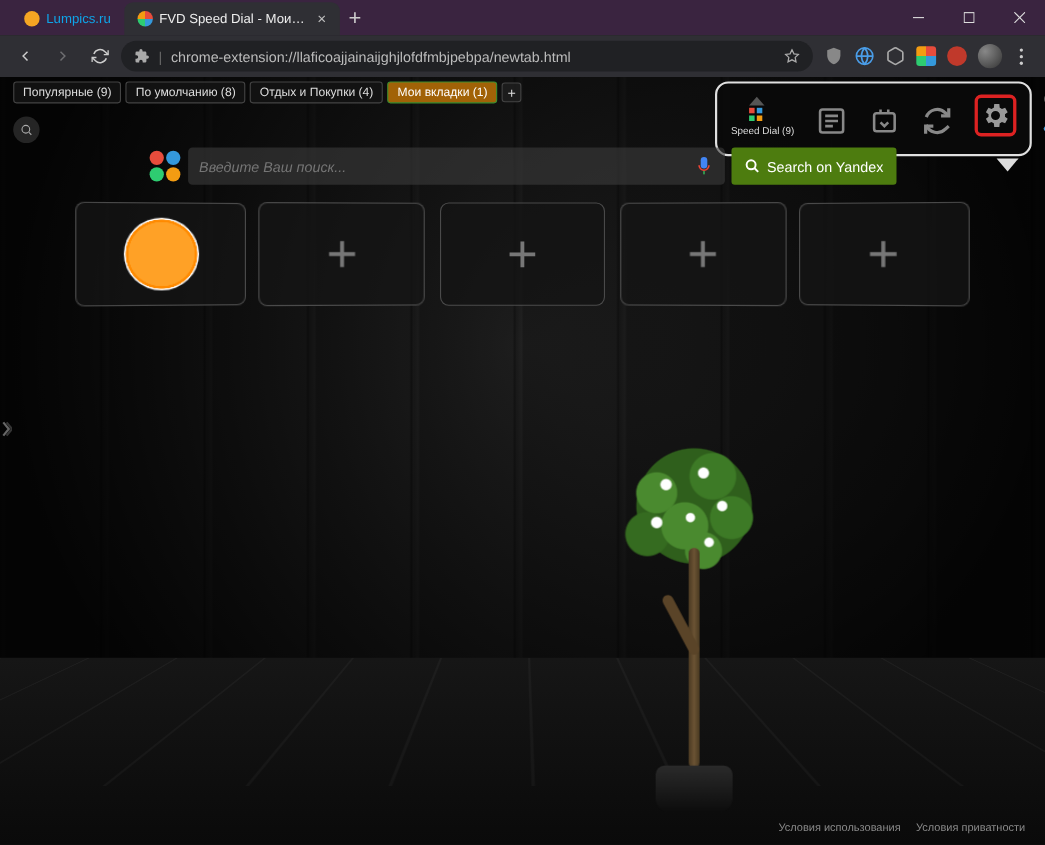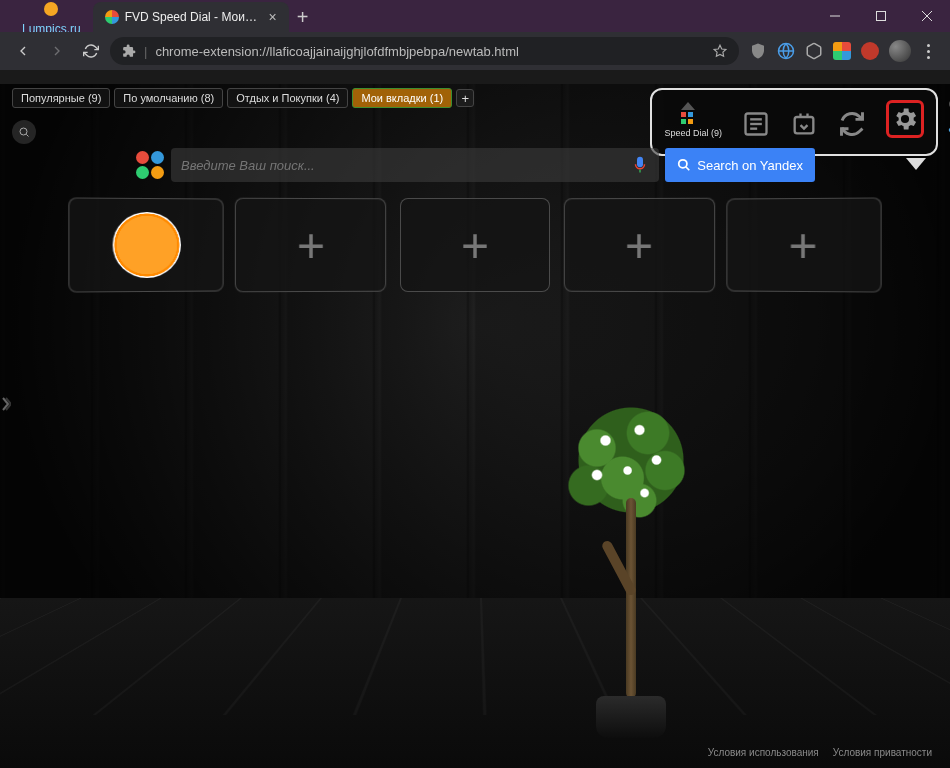--- a/index.html
+++ b/index.html
@@ -2,21 +2,21 @@
 <html><head>
 <meta charset="utf-8">
 <style>
   * { margin:0; padding:0; box-sizing:border-box; font-family:"Segoe UI",Arial,sans-serif; }
   body { width:950px; height:768px; background:#1a1a1a; overflow:hidden; position:relative; }
   
   
   .titlebar { height:32px; background:#3a2440; display:flex; align-items:flex-end; padding-left:10px; }
   .tabs-row { display:flex; align-items:center; flex:1; }
   .chrome-tab { height:30px; display:flex; align-items:center; padding:0 12px; border-radius:8px 8px 0 0; font-size:12px; color:#e8e8e8; gap:6px; max-width:196px; position:relative; }
-  .chrome-tab.inactive { background:transparent; color:#7dd3fc;flex-direction:column; }
+  .chrome-tab.inactive { background:transparent; color:#0ea5e9; }
   .chrome-tab.active { background:#2f2f34; color:#eee; }
   .tab-favicon { width:14px; height:14px; border-radius:50%; flex-shrink:0; }
   .tab-title { white-space:nowrap; overflow:hidden; text-overflow:ellipsis; font-size:12px; }
   .tab-close { color:#bbb; font-size:14px; margin-left:4px; }
   .new-tab-plus { width:28px; color:#ccc; font-size:20px; text-align:center; }
   .win-controls { display:flex; margin-left:auto; }
   .win-btn { width:46px; height:32px; display:flex; align-items:center; justify-content:center; color:#ddd; }
   .win-btn svg { width:10px; height:10px; }
   
   
@@ -25,21 +25,21 @@
   .nav-btn svg { width:16px; height:16px; }
   .omnibox { flex:1; height:28px; background:#202124; border-radius:14px; display:flex; align-items:center; padding:0 12px; gap:8px; color:#bbb; font-size:13px; }
   .omnibox-text { white-space:nowrap; overflow:hidden; text-overflow:ellipsis; flex:1; }
   .ext-icons { display:flex; align-items:center; gap:10px; padding:0 6px; }
   .ext-icon { width:18px; height:18px; display:flex; align-items:center; justify-content:center; }
   .avatar { width:22px; height:22px; border-radius:50%; background:radial-gradient(circle at 30% 30%,#888,#333); }
   .menu-dots { display:flex; flex-direction:column; gap:3px; padding:0 6px; }
   .menu-dots span { width:3px; height:3px; background:#ccc; border-radius:50%; }
 
   
-  .page { position:absolute; top:70px; left:0; right:0; bottom:0; overflow:hidden;margin-top:14px; }
+  .page { position:absolute; top:70px; left:0; right:0; bottom:0; overflow:hidden; }
   .wood-bg { position:absolute; inset:0; 
     background:
       repeating-linear-gradient(90deg,#1c1c1c 0,#222 4px,#1a1a1a 6px,#1e1e1e 90px,#141414 92px,#1e1e1e 94px),
       radial-gradient(ellipse at center 35%, rgba(100,100,100,0.12), rgba(0,0,0,0.85) 70%);
     background-blend-mode:overlay;
   }
   .floor { position:absolute; bottom:0; left:0; right:0; height:170px;
     background:linear-gradient(to bottom,#161616,#0a0a0a);
     transform-origin:top; }
   .floor::before { content:""; position:absolute; inset:0;
@@ -64,21 +64,21 @@
   .panel-side { position:absolute; top:6px; right:-8px; display:flex; flex-direction:column; gap:6px; transform:translateX(100%); padding-left:4px; }
   .panel-collapse { position:absolute; bottom:-16px; right:10px; width:0; height:0; border-left:10px solid transparent; border-right:10px solid transparent; border-bottom:12px solid #ddd; transform:rotate(180deg); }
 
   
   .search-wrap { position:absolute; top:64px; left:50%; transform:translateX(-50%); width:680px; display:flex; gap:6px; align-items:center; }
   .sd-logo { width:30px; height:30px; display:flex; flex-wrap:wrap; }
   .sd-logo span { width:13px; height:13px; border-radius:50%; margin:1px; }
   .search-box { flex:1; height:34px; background:rgba(60,60,60,0.6); border-radius:4px; display:flex; align-items:center; padding:12px 10px; }
   .search-box input { flex:1; background:none; border:none; outline:none; color:#ccc; font-size:13px; font-style:italic; }
   .mic-icon { width:18px; height:18px; }
-  .yandex-btn { background:#3b82f6; border-radius:3px; height:34px; padding:0 12px; display:flex; align-items:center; gap:6px; color:#fff; font-size:13px; }
+  .yandex-btn { background:#4d7c0f; border-radius:3px; height:34px; padding:0 12px; display:flex; align-items:center; gap:6px; color:#fff; font-size:13px; }
 
   
   .dials { position:absolute; top:114px; left:50%; transform:translateX(-50%); display:flex; gap:14px; perspective:1200px; }
   .dial { width:150px; height:94px; background:rgba(20,20,20,0.75); border:1px solid rgba(130,130,130,0.5); border-radius:8px; display:flex; align-items:center; justify-content:center; }
   .dial:nth-child(1){ transform:rotateY(12deg); }
   .dial:nth-child(2){ transform:rotateY(6deg); }
   .dial:nth-child(4){ transform:rotateY(-6deg); }
   .dial:nth-child(5){ transform:rotateY(-12deg); }
   .dial-plus { color:#777; font-size:48px; font-weight:300; }
   .orange-slice { width:66px; height:66px; border-radius:50%; background:radial-gradient(circle,#ffa126 0 62%,#ff8a00 63% 67%,#fff 68% 72%,#ff8a00 73%); position:relative; }

